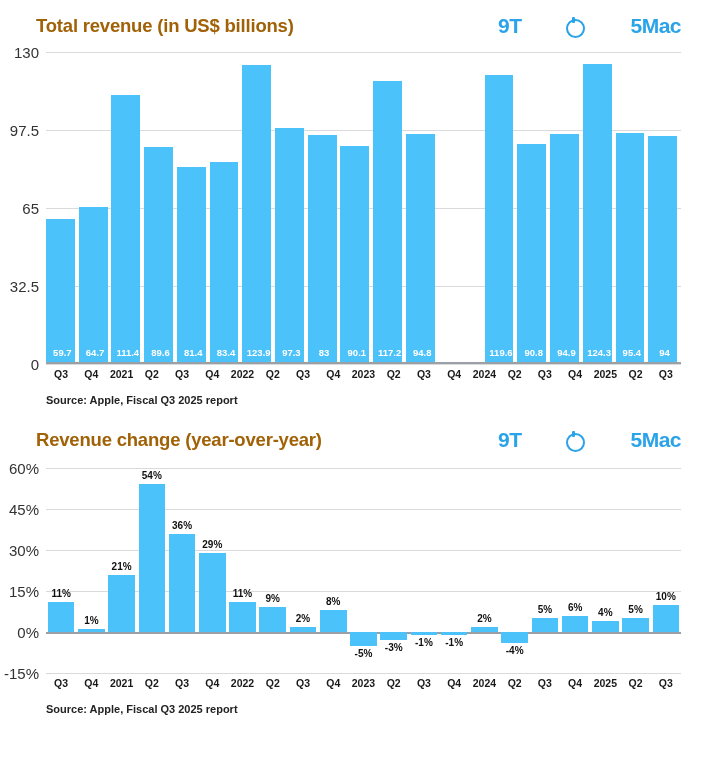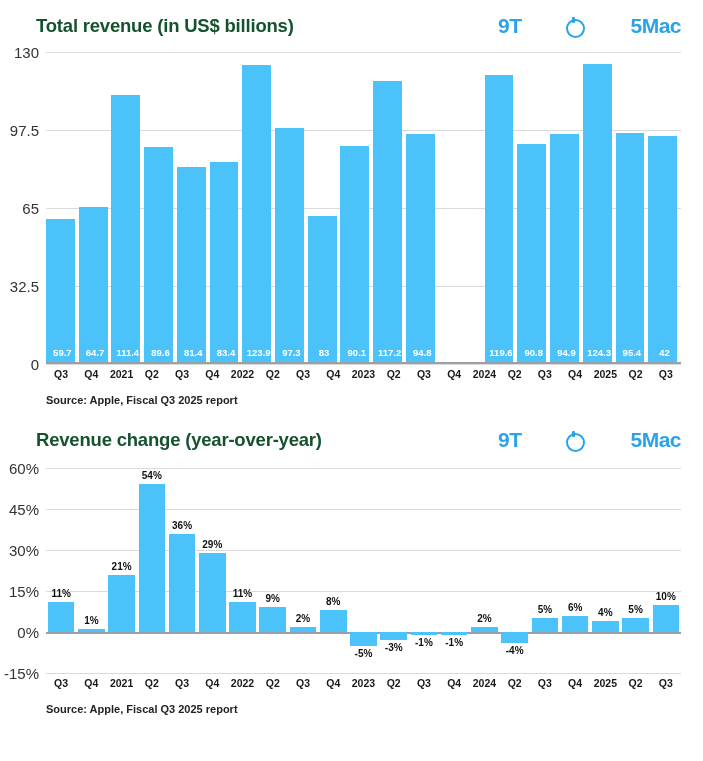--- a/index.html
+++ b/index.html
@@ -22,21 +22,21 @@
   .panel-head {
     display: flex;
     align-items: center;
     justify-content: space-between;
     padding: 0 22px 0 36px;
   }
   .panel-title {
     font-size: 18.5px;
     font-weight: bold;
     letter-spacing: -0.2px;
-    color: #14532d;
+    color: #a16207;
   }
   .logo {
     font-size: 21px;
     font-weight: bold;
     color: #2aa3e8;
     letter-spacing: -0.5px;
     display: flex;
     align-items: center;
     white-space: nowrap;
     gap: 44px;
@@ -246,21 +246,21 @@
           <div class="bar" style="height: 297.36px;">
             <div class="bar-value">123.9</div>
           </div>
         </div>
         <div class="bar-wrap">
           <div class="bar" style="height: 233.52px;">
             <div class="bar-value">97.3</div>
           </div>
         </div>
         <div class="bar-wrap">
-          <div class="bar" style="height: 146px;">
+          <div class="bar" style="height: 227px;">
             <div class="bar-value">83</div>
           </div>
         </div>
         <div class="bar-wrap">
           <div class="bar" style="height: 216.24px;">
             <div class="bar-value">90.1</div>
           </div>
         </div>
         <div class="bar-wrap">
           <div class="bar" style="height: 281.28px;">
@@ -297,21 +297,21 @@
             <div class="bar-value">124.3</div>
           </div>
         </div>
         <div class="bar-wrap">
           <div class="bar" style="height: 228.96px;">
             <div class="bar-value">95.4</div>
           </div>
         </div>
         <div class="bar-wrap">
           <div class="bar" style="height: 225.6px;">
-            <div class="bar-value">42</div>
+            <div class="bar-value">94</div>
           </div>
         </div>
       </div>
   </div>
   <div style="margin: 0 22px 0 46px;">
     <div class="xaxis" id="c1-xaxis">
         <div class="xtick">Q3</div>
         <div class="xtick">Q4</div>
         <div class="xtick">2021</div>
         <div class="xtick">Q2</div>

